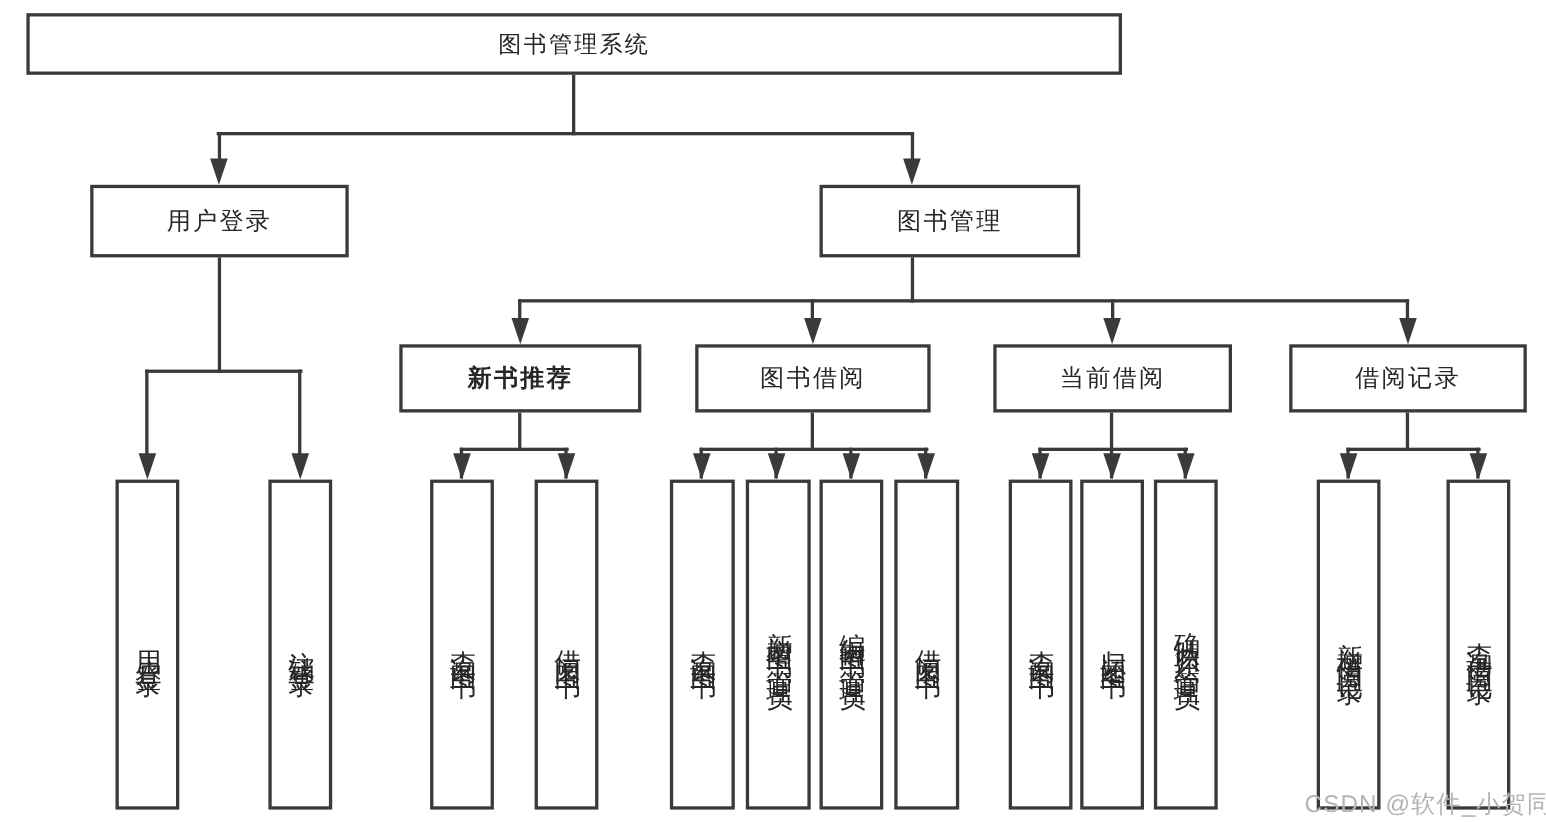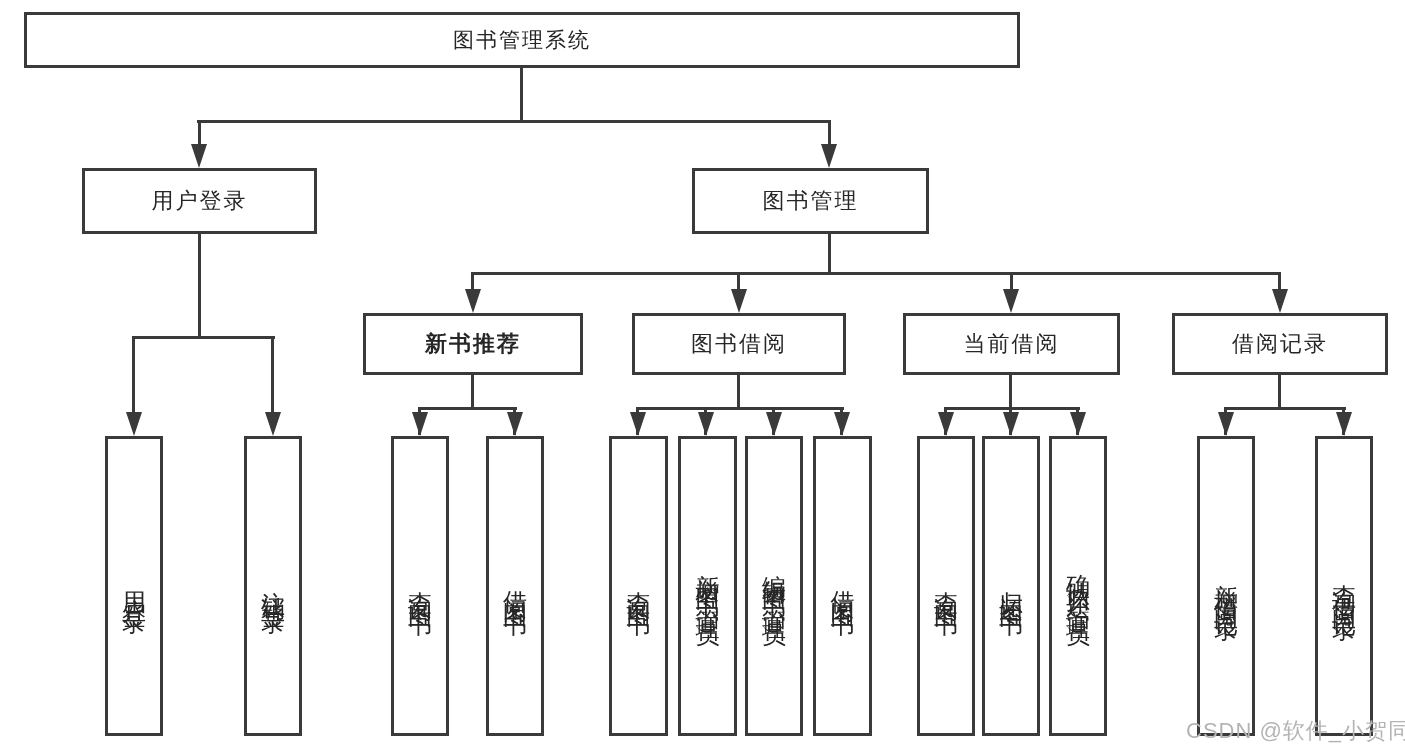--- a/index.html
+++ b/index.html
@@ -67,21 +67,21 @@
 
   <div class="line vline" style="left:198px;top:120px;height:32px;"></div>
   <div class="arrow" style="left:191px;top:144px;"></div>
 
   <div class="line vline" style="left:828px;top:120px;height:32px;"></div>
   <div class="arrow" style="left:821px;top:144px;"></div>
 
   <div class="box" style="left:82px;top:168px;width:235px;height:66px;">
     <span class="hlabel">用户登录</span>
   </div>
-  <div class="box" style="left:692px;top:168px;width:237px;height:66px;">
+  <div class="box" style="left:745px;top:168px;width:237px;height:66px;">
     <span class="hlabel">图书管理</span>
   </div>
 
   <div class="line vline" style="left:198px;top:234px;height:105px;"></div>
   <div class="line hline" style="left:132px;top:336px;width:143px;"></div>
   <div class="line vline" style="left:132px;top:336px;height:82px;"></div>
   <div class="arrow" style="left:126px;top:412px;"></div>
   <div class="line vline" style="left:271px;top:336px;height:82px;"></div>
   <div class="arrow" style="left:265px;top:412px;"></div>
 

